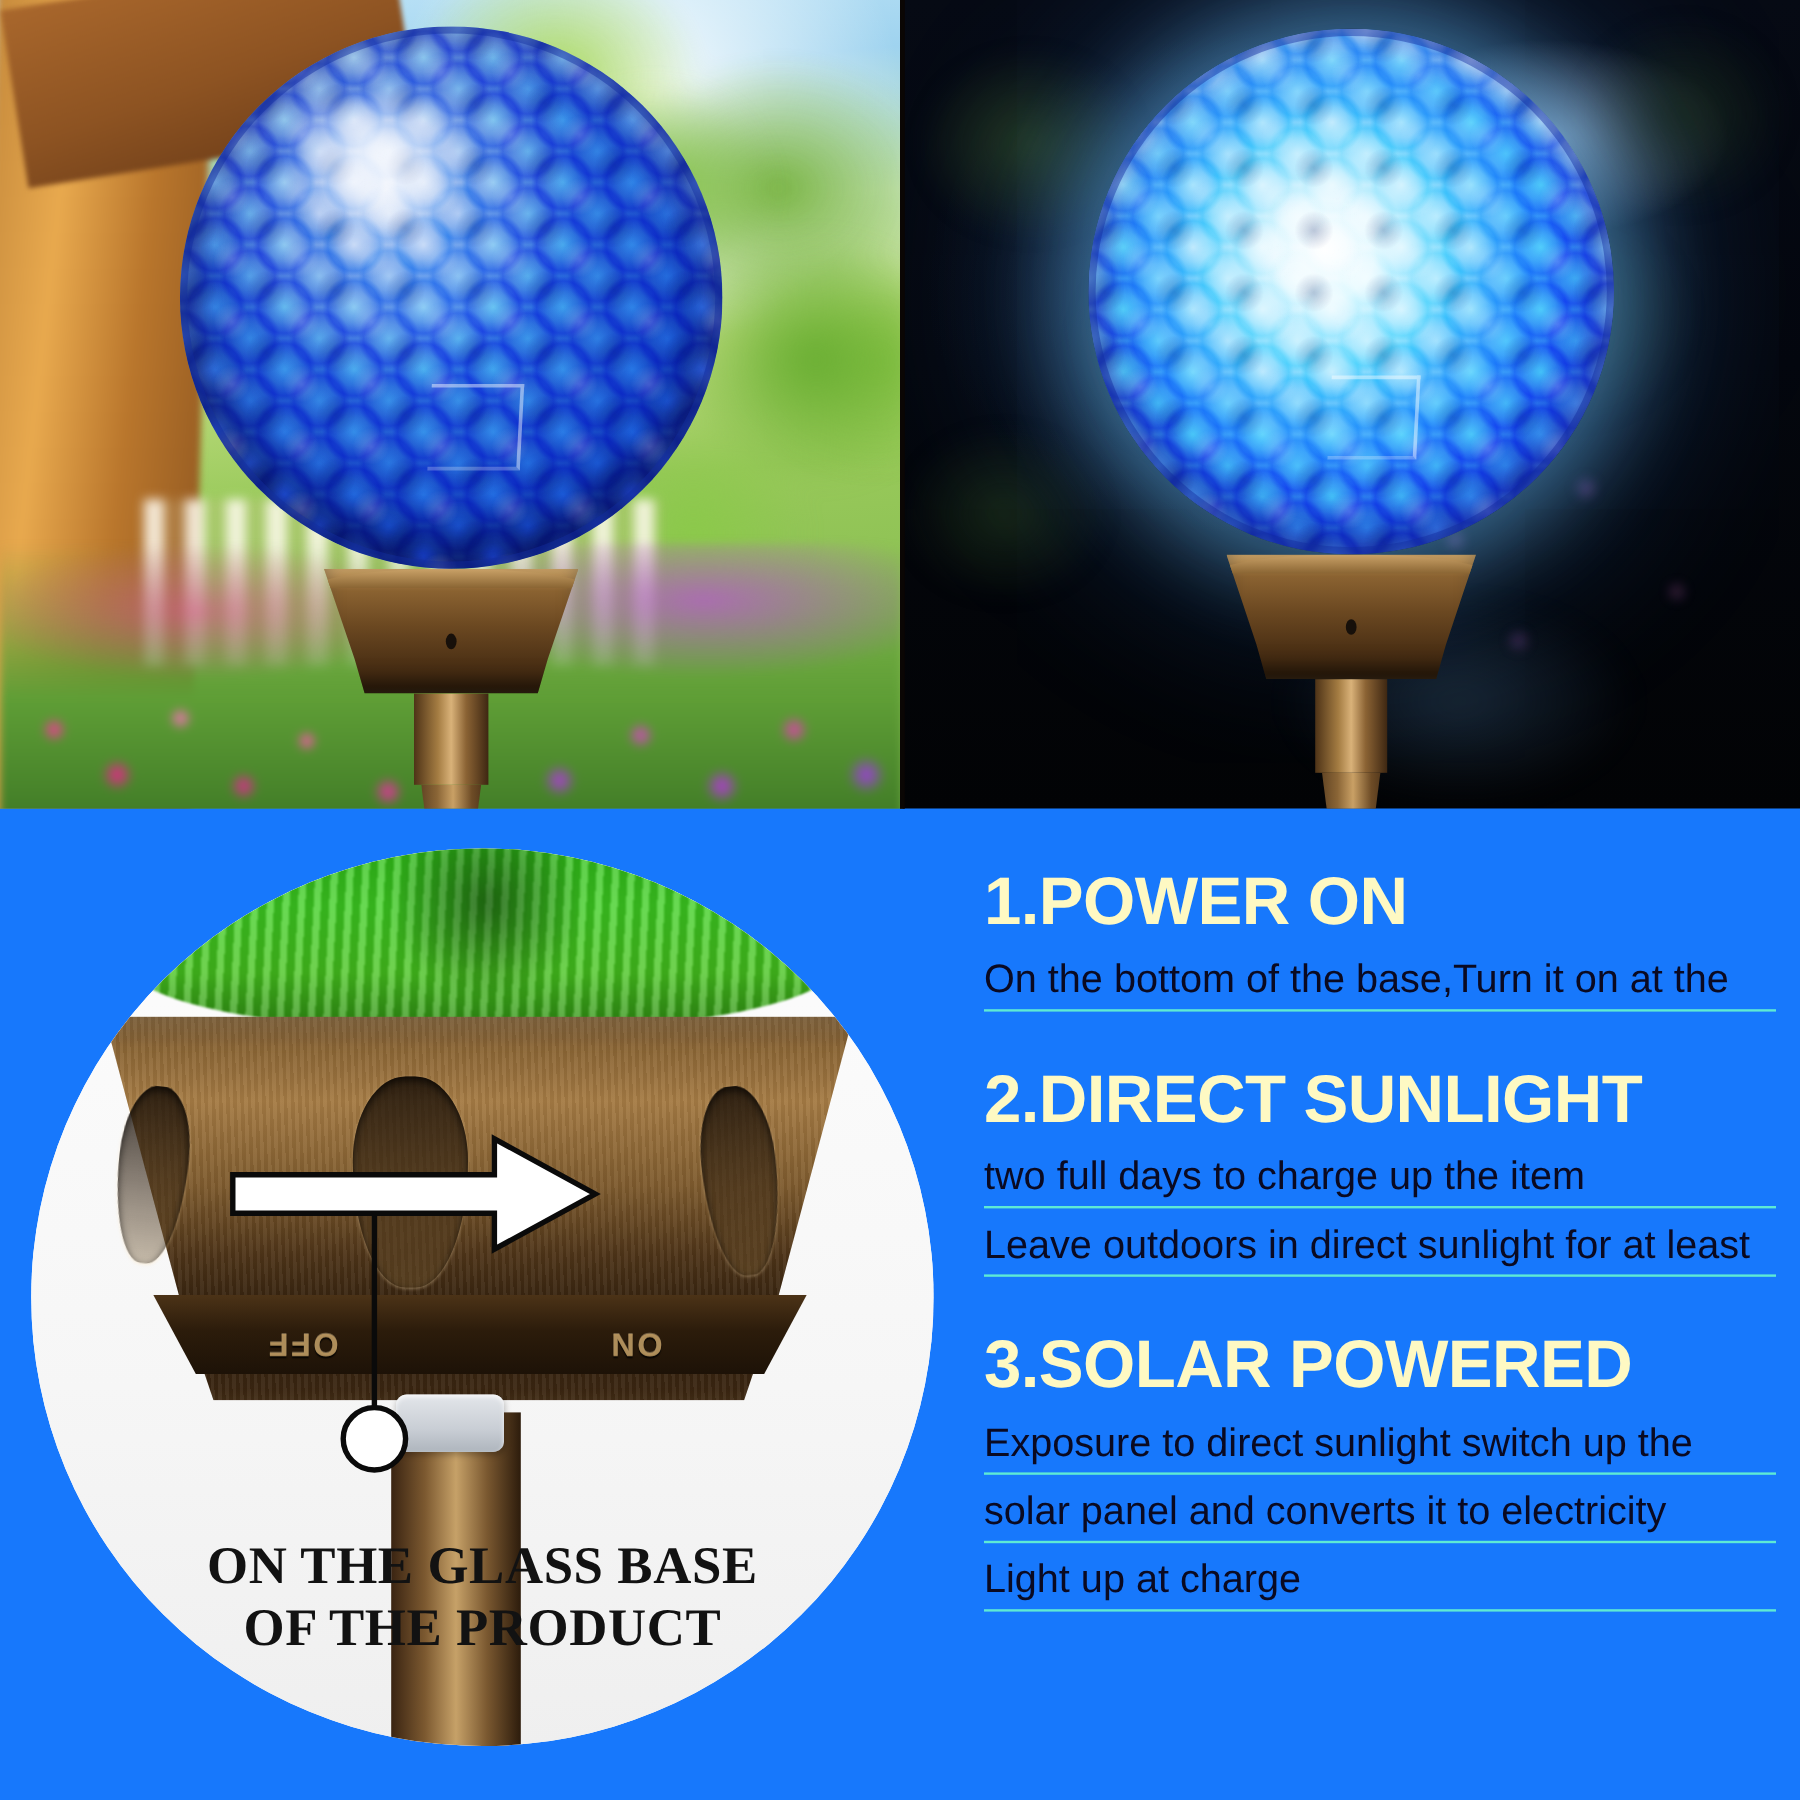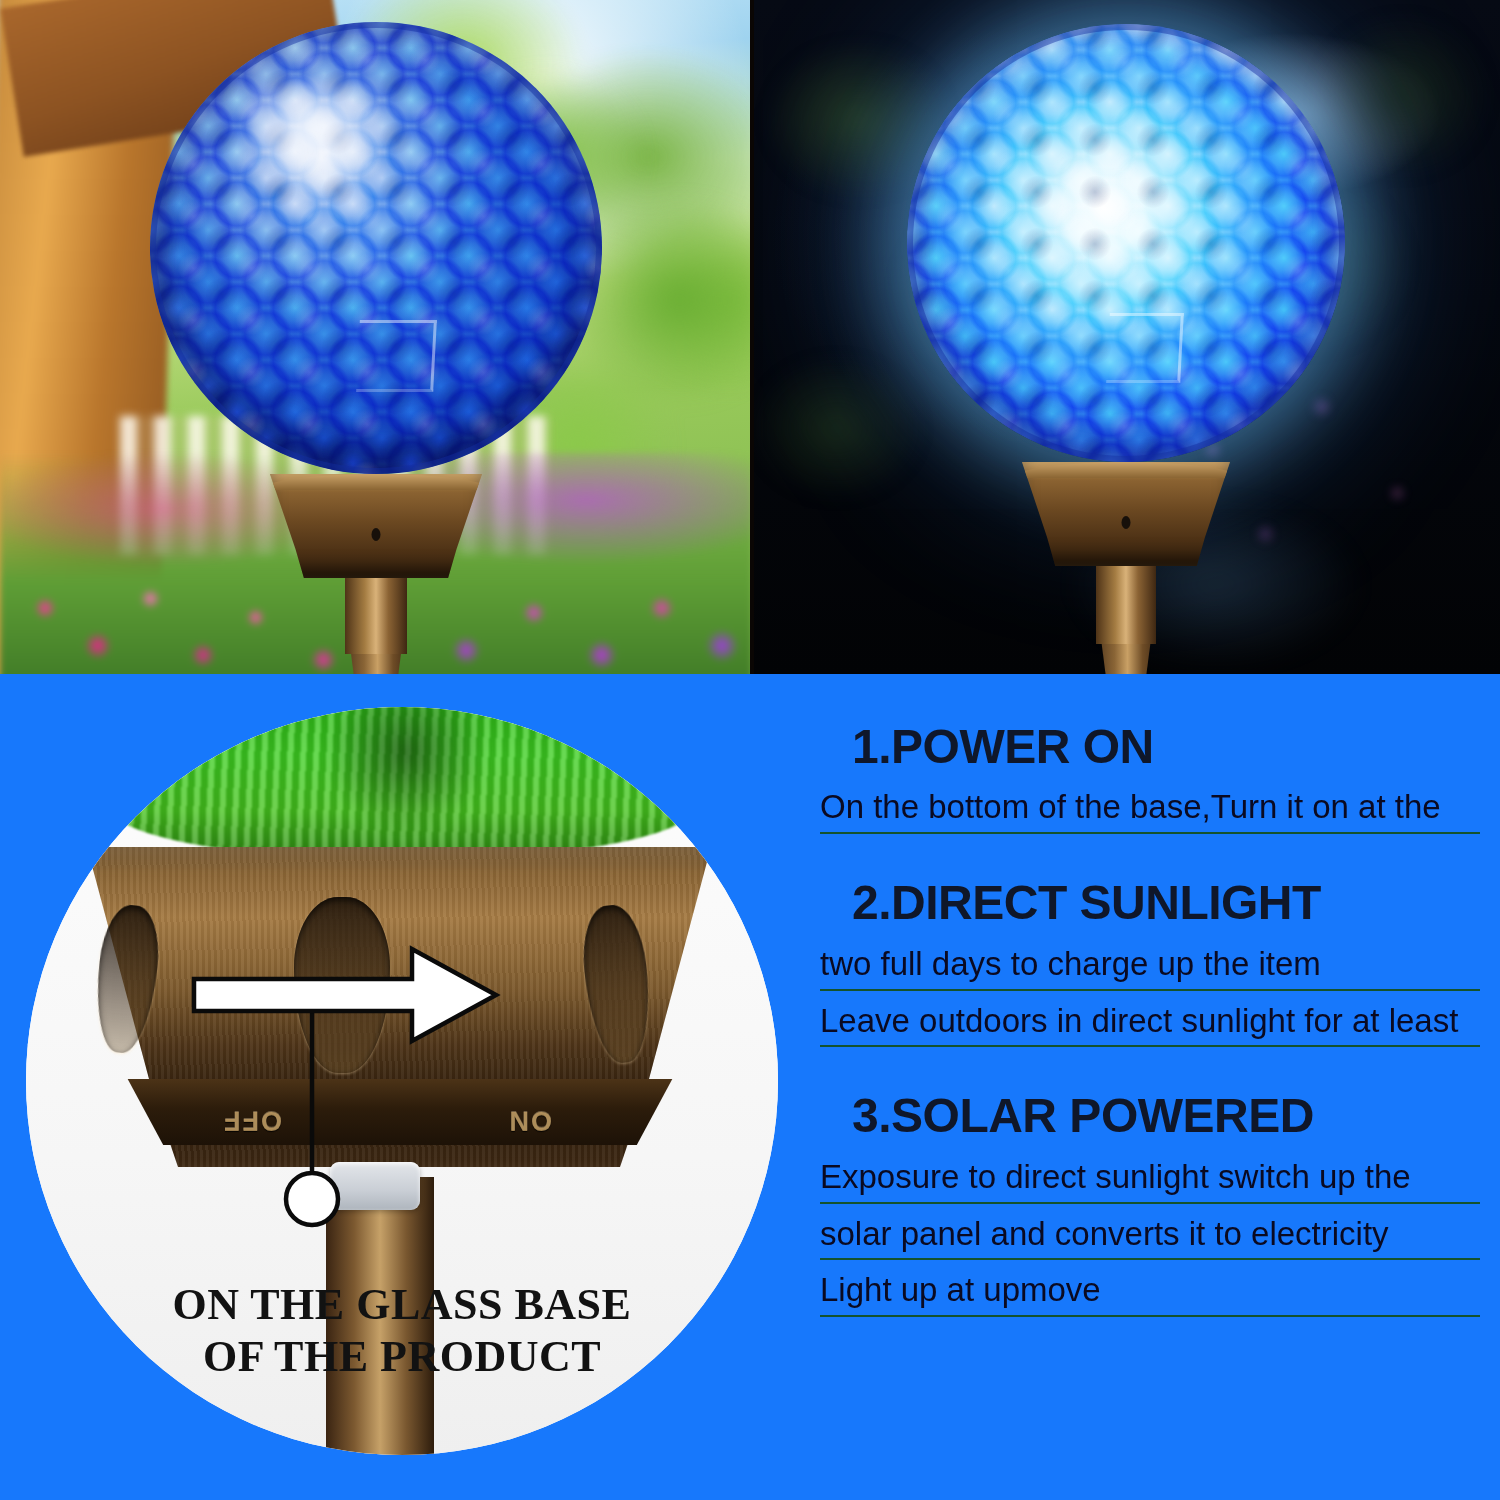--- a/index.html
+++ b/index.html
@@ -272,30 +272,29 @@
     text-align:center; color:#121212;
     font-family:Liberation Serif, serif;
     font-weight:700; font-size:44px; line-height:1.18; letter-spacing:.5px;
   }
 
   
   .steps { position:absolute; left:820px; top:48px; width:660px; }
   .step { margin-bottom:22px; }
   .step-title {
     font-family:"Liberation Sans", sans-serif;
-    font-weight:700; font-size:48px; line-height:1.05;
-    color:#0f172a; letter-spacing:-0.5px; white-space:nowrap;
+    font-weight:700; font-size:56px; line-height:1.05;
+    color:#fef9c3; letter-spacing:-0.5px; white-space:nowrap;
     margin-bottom:12px;
-    margin-left:32px;
   }
   .step-lines { font-family:"Liberation Sans", sans-serif; }
   .step-line {
     display:block; font-size:33px; line-height:1.42;
     color:#0a0a22; font-weight:400;
-    border-bottom:2px solid #14532d;
+    border-bottom:2px solid #5eead4;
     padding-bottom:1px; margin-bottom:7px;
     white-space:nowrap;
   }
   .step:nth-child(1) { margin-bottom:44px; }
   .step:nth-child(2) { margin-bottom:44px; }
 </style>
 </head>
 <body>
 
 <div class="page">
@@ -403,19 +402,19 @@
           <span class="step-line">two full days to charge up the item</span>
           <span class="step-line">Leave outdoors in direct sunlight for at least</span>
         </div>
       </div>
 
       <div class="step">
         <div class="step-title">3.SOLAR POWERED</div>
         <div class="step-lines">
           <span class="step-line">Exposure to direct sunlight switch up the</span>
           <span class="step-line">solar panel and converts it to electricity</span>
-          <span class="step-line">Light up at upmove</span>
+          <span class="step-line">Light up at charge</span>
         </div>
       </div>
 
     </div>
   </div>
 </div>
 
 </body></html>

